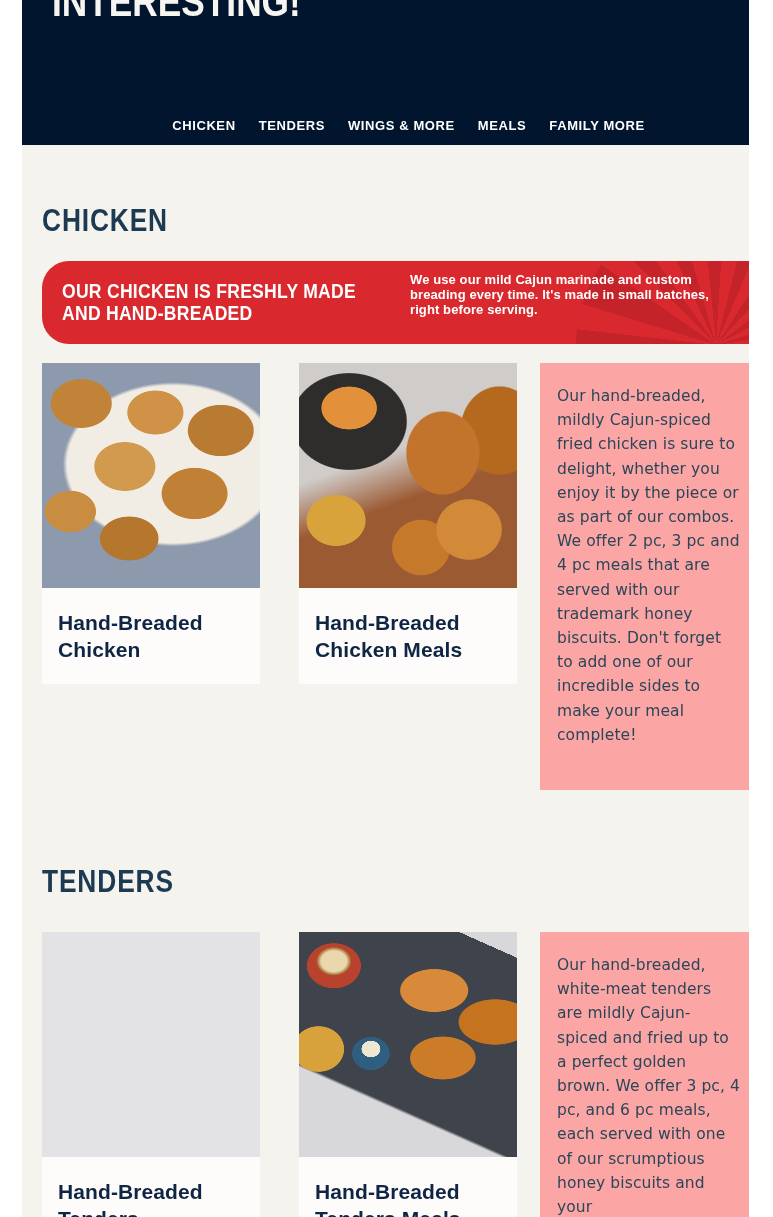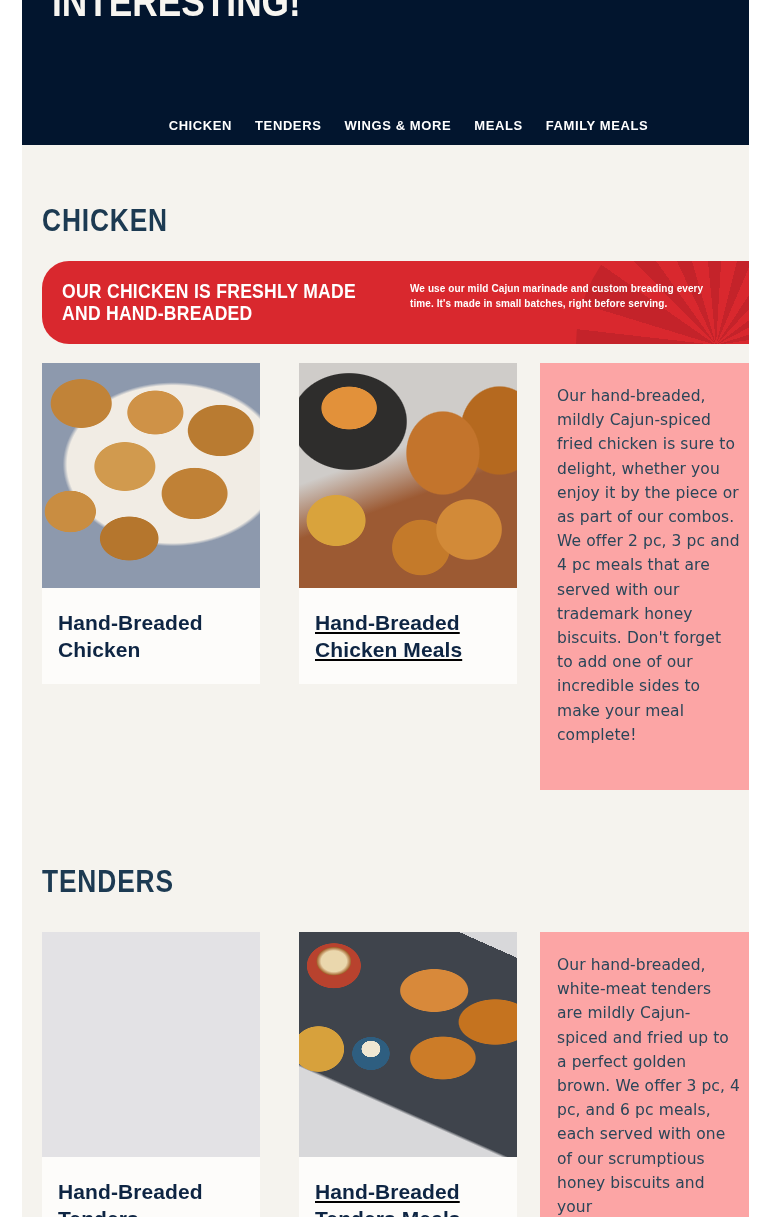--- a/index.html
+++ b/index.html
@@ -93,43 +93,43 @@
     color: #ffffff;
     font-size: 19.5px;
     font-weight: 700;
     line-height: 21.5px;
     letter-spacing: 0.3px;
     transform: scaleX(0.9);
     transform-origin: 0 0;
   }
   .banner-desc {
     position: absolute;
-    left: 368px; top: 20px;
+    left: 368px; top: 11px;
     width: 300px;
     margin: 0;
     color: #ffffff;
-    font-size: 10px;
+    font-size: 13px;
     font-weight: 700;
     line-height: 15px;
     letter-spacing: 0.1px;
   }
 
   
   .card {
     position: absolute;
     width: 218px;
     background: #fdfcfa;
     text-decoration: none;
     display: block;
     cursor: pointer;
   }
   .r1 { top: 363px; height: 321px; }
   .r2 { top: 932px; height: 321px; }
   .c1 { left: 20px; }
-  .c2 { left: 277px; text-decoration: underline; }
+  .c2 { left: 277px; }
   .card-photo {
     width: 218px; height: 225px;
     position: relative;
     overflow: hidden;
   }
   .card-title {
     margin: 21px 16px 0 16px;
     color: #0e2543;
     font-size: 21px;
     font-weight: 700;
@@ -216,21 +216,21 @@
 
 <div class="page">
 
   <header class="hero">
     <h1 class="hero-headline">INTERESTING!</h1>
     <nav class="menu-nav">
       <a class="nav-item">CHICKEN</a>
       <a class="nav-item">TENDERS</a>
       <a class="nav-item">WINGS &amp; MORE</a>
       <a class="nav-item">MEALS</a>
-      <a class="nav-item">FAMILY MEALS</a>
+      <a class="nav-item">FAMILY MORE</a>
     </nav>
   </header>
 
   <h2 class="section-title title-chicken">CHICKEN</h2>
 
   <section class="banner">
     <div class="burst"></div>
     <h3 class="banner-title">OUR CHICKEN IS FRESHLY MADE AND HAND-BREADED</h3>
     <p class="banner-desc">We use our mild Cajun marinade and custom breading every time. It's made in small batches, right before serving.</p>
   </section>

